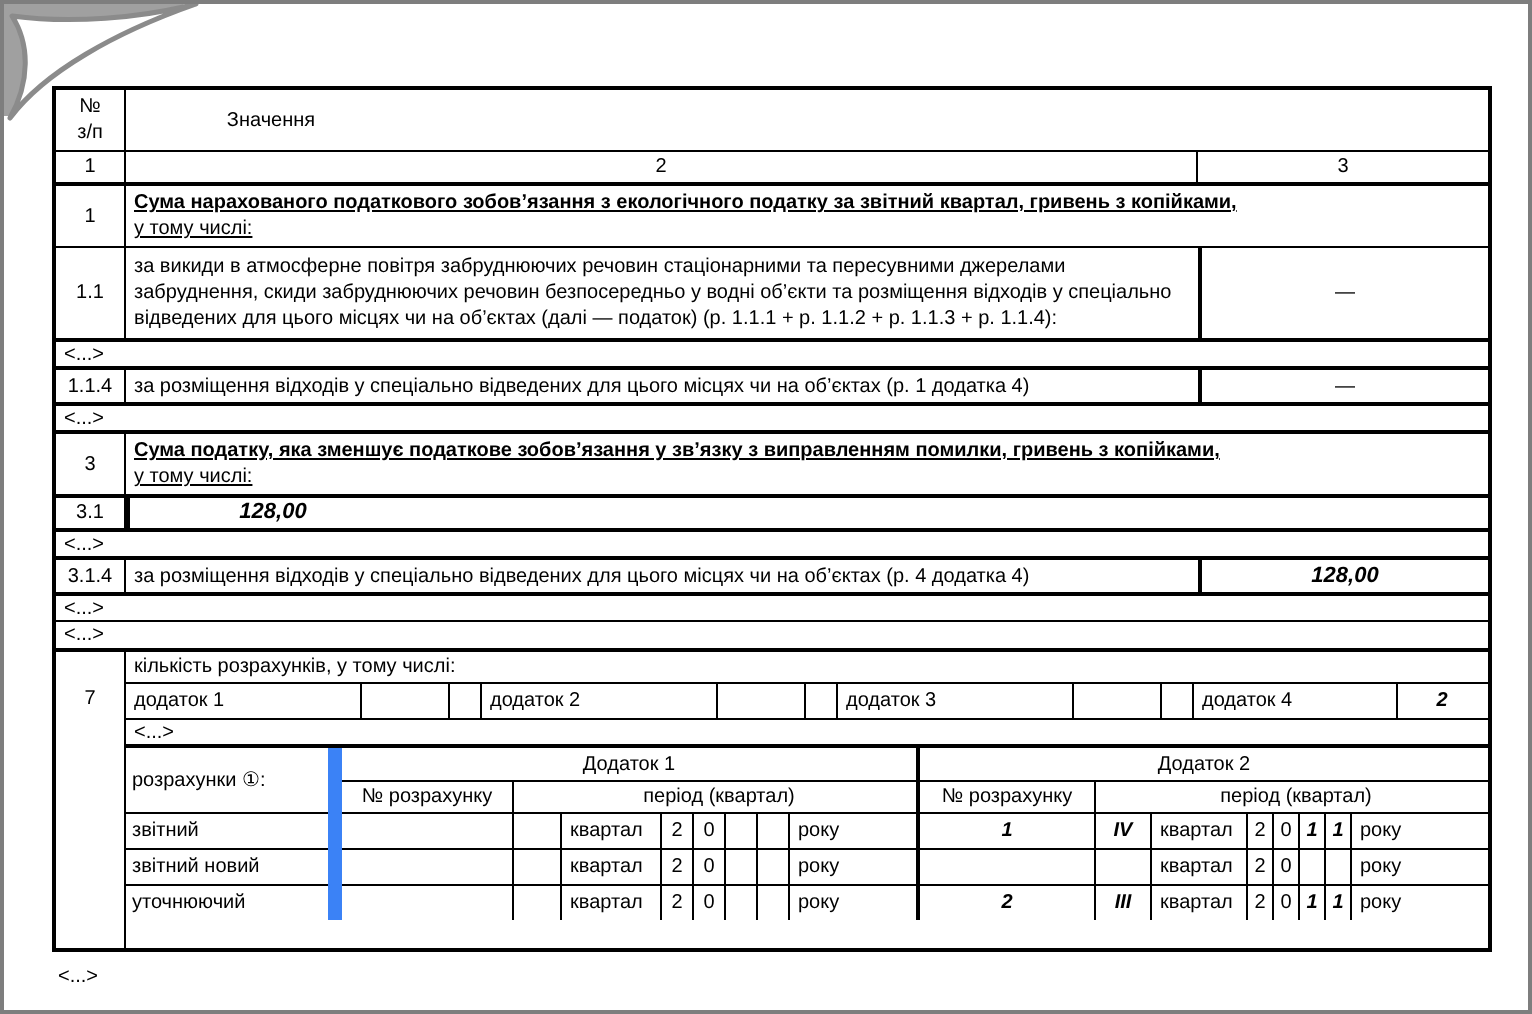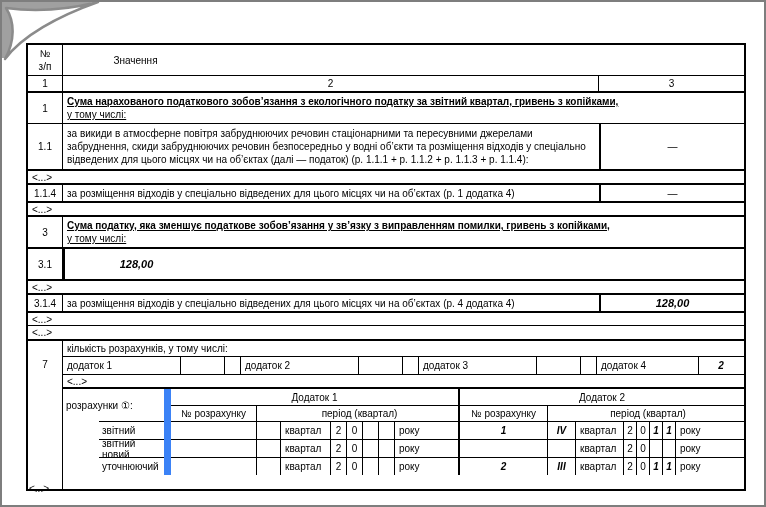--- a/index.html
+++ b/index.html
@@ -31,21 +31,21 @@
   .s7row { display: flex; border-bottom: 1px solid #000; align-items: stretch; }
   .s7row.bb2 { border-bottom-width: 2px; }
   .alab { width: 118px; }
   .alab4 { width: 102px; }
   .aval { width: 44px; justify-content: center; }
   .asp { width: 16px; }
   
   .calc { display: flex; height: 86px; }
   .calc-left { width: 108px; flex: none; border-right: 7px solid #3b82f6; display: flex; flex-direction: column; }
   .corner { height: 32px; display: flex; align-items: center; padding: 0 3px; font-size: 10px; }
-  .calc-lab { height: 18px; border-top: 1px solid #000; display: flex; align-items: center; padding: 0 3px; font-size: 10px; margin-left: 36px; }
+  .calc-lab { height: 18px; border-top: 1px solid #000; display: flex; align-items: center; padding: 0 3px; font-size: 10px; }
   .calc-right { flex: 1; display: flex; flex-direction: column; }
   .crow { display: flex; height: 18px; border-top: 1px solid #000; }
   .crow.h16 { height: 16px; }
   .crow.first { border-top: none; }
   .g1 { width: 287px; flex: none; display: flex; }
   .g2 { flex: 1; display: flex; border-left: 2px solid #000; }
   .cc { border-right: 1px solid #000; display: flex; align-items: center; justify-content: center; font-size: 10px; }
   .gh { flex: 1; border-right: none; justify-content: center; }
   .n1 { width: 86px; flex: none; }
   .ro1 { width: 24px; flex: none; }
@@ -112,21 +112,21 @@
     </div>
 
     <div class="trow bt2" style="height:32px">
       <div class="c w-num">3</div>
       <div class="c grow nr txtcol">
         <span class="b">Сума податку, яка зменшує податкове зобов’язання у зв’язку з виправленням помилки, гривень з копійками,</span>
         <span>у тому числі:</span>
       </div>
     </div>
 
-    <div class="trow bt2" style="height:32px">
+    <div class="trow bt2" style="height:17px">
       <div class="c w-num">3.1</div>
       <div class="c w-val bl2 nr val">128,00</div>
     </div>
 
     <div class="trow bt2" style="height:14px">
       <div class="c grow nr">&lt;...&gt;</div>
     </div>
 
     <div class="trow bt2" style="height:18px">
       <div class="c w-num">3.1.4</div>

